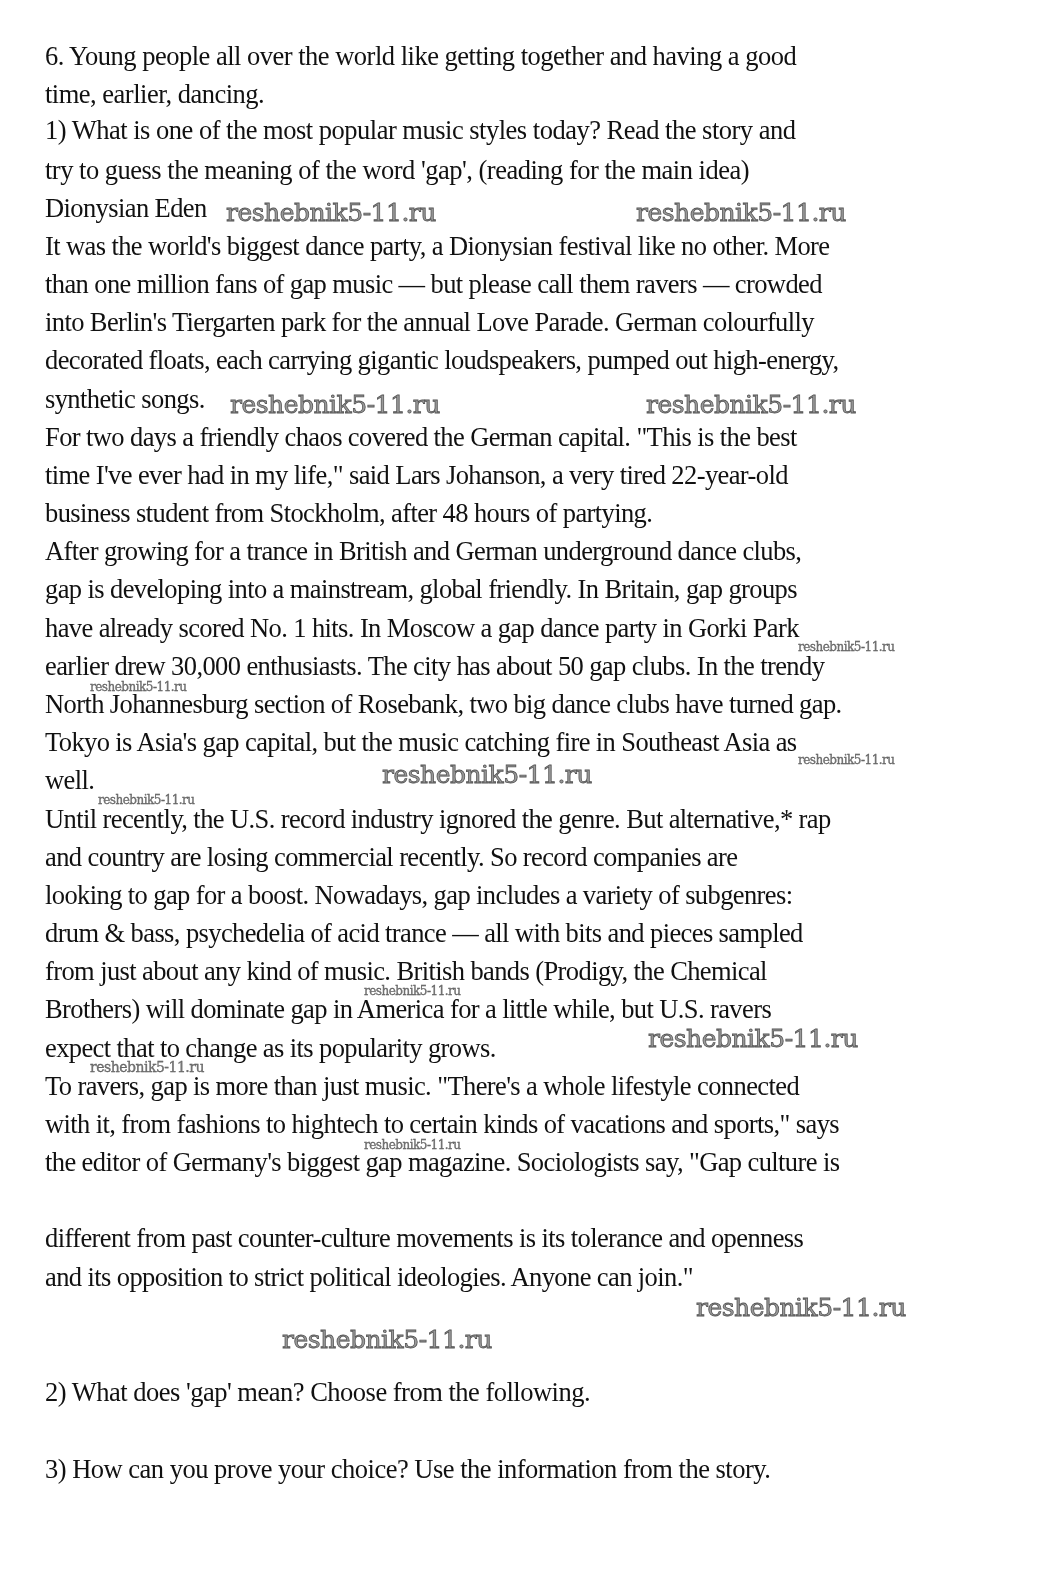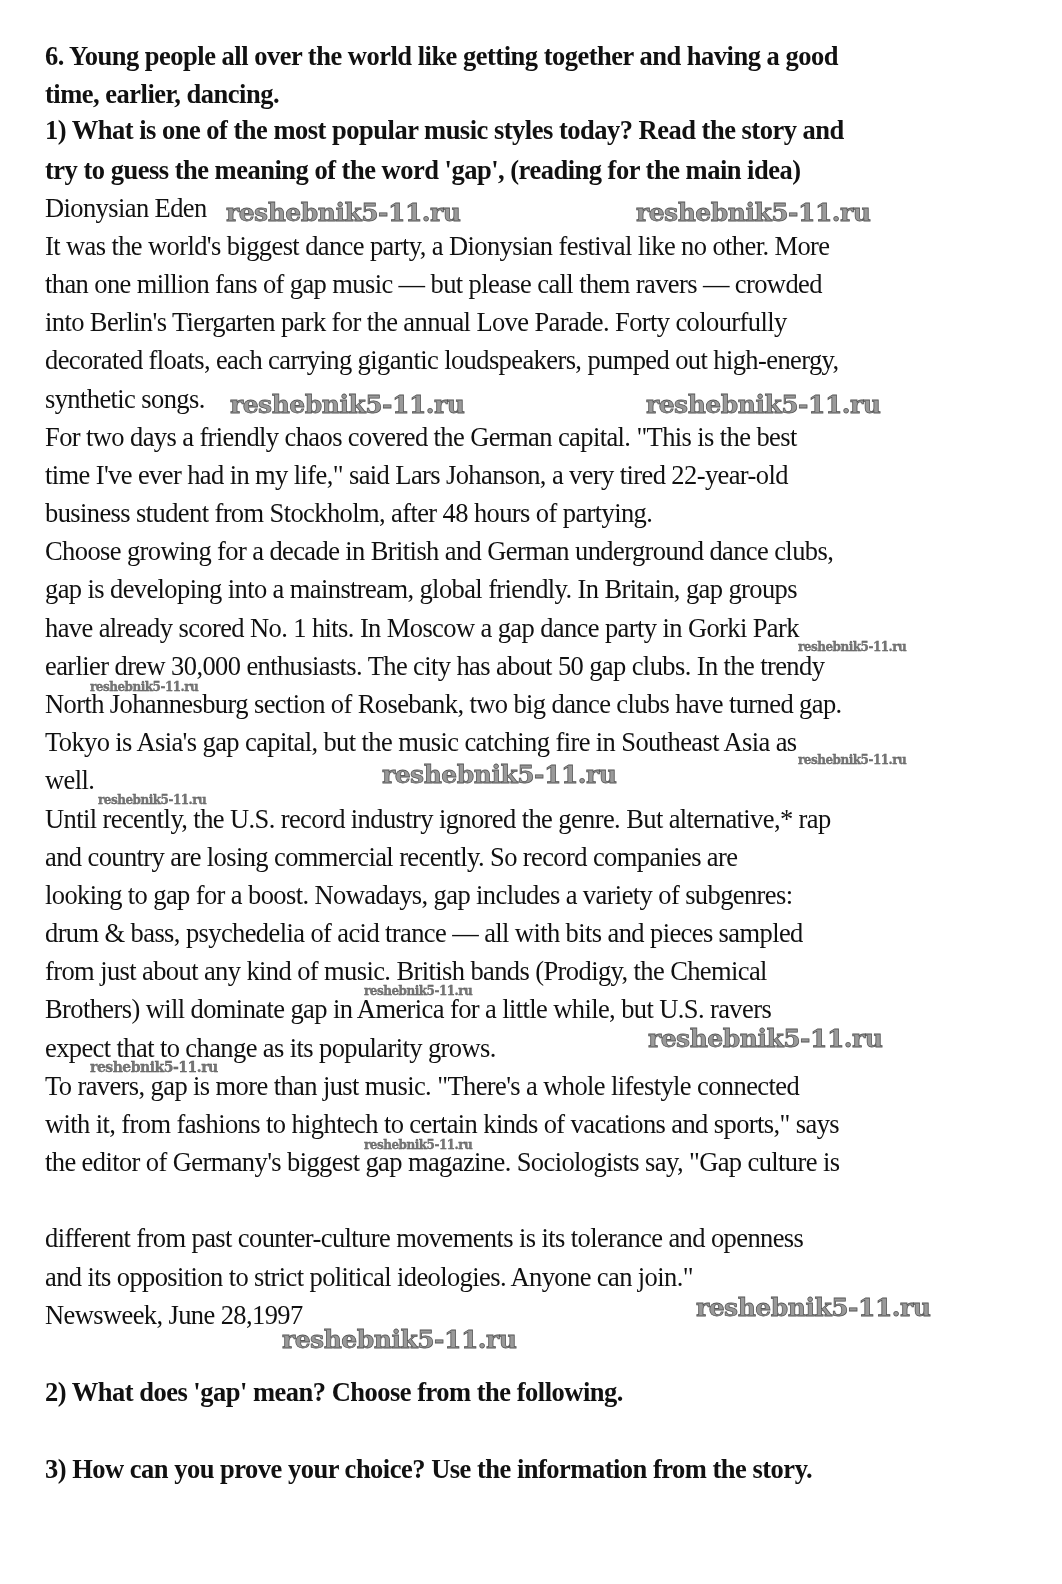--- a/index.html
+++ b/index.html
@@ -1,67 +1,66 @@
 <!DOCTYPE html>
 <html><head>
   <meta charset="utf-8">
   <style>
     html, body { margin: 0; padding: 0; background: #ffffff; }
     body { width: 1062px; height: 1584px; position: relative; overflow: hidden;
            font-family: "Liberation Serif", "DejaVu Serif", serif; color: #111; }
     .page { position: absolute; left: 0; top: 0; width: 1062px; height: 1584px; }
     .line { position: absolute; left: 45px; white-space: nowrap; font-size: 26.5px; line-height: 38px;
             letter-spacing: -0.6px; transform-origin: left top; }
-    .bold { font-weight: bold; letter-spacing: -0.5px; }
-    .wm { position: absolute; white-space: nowrap; font-family: "DejaVu Serif", serif; font-weight: bold;
+    .bold { font-weight: normal; letter-spacing: -0.5px; }
+    .wm { position: absolute; white-space: nowrap; font-family: "DejaVu Serif", serif; font-weight: normal;
           color: #9a9a9a; -webkit-text-stroke: 0.8px #555; letter-spacing: -0.5px; }
     .wm-lg { font-size: 25px; }
     .wm-sm { font-size: 12px; -webkit-text-stroke: 0.3px #555; color: #777; }
   </style>
 </head>
 <body>
 
 <div class="page">
 
   <div class="line bold" style="top:37px">6. Young people all over the world like getting together and having a good</div>
   <div class="line bold" style="top:75px">time, earlier, dancing.</div>
   <div class="line bold" style="top:111px">1) What is one of the most popular music styles today? Read the story and</div>
   <div class="line bold" style="top:151px">try to guess the meaning of the word 'gap', (reading for the main idea)</div>
 
   <div class="line" style="top:189px">Dionysian Eden</div>
 
   <div class="line" style="top:227px">It was the world's biggest dance party, a Dionysian festival like no other. More</div>
   <div class="line" style="top:265px">than one million fans of gap music — but please call them ravers — crowded</div>
-  <div class="line" style="top:303px">into Berlin's Tiergarten park for the annual Love Parade. Forty colourfully</div>
+  <div class="line" style="top:303px">into Berlin's Tiergarten park for the annual Love Parade. German colourfully</div>
   <div class="line" style="top:341px">decorated floats, each carrying gigantic loudspeakers, pumped out high-energy,</div>
   <div class="line" style="top:380px">synthetic songs.</div>
   <div class="line" style="top:418px">For two days a friendly chaos covered the German capital. "This is the best</div>
   <div class="line" style="top:456px">time I've ever had in my life," said Lars Johanson, a very tired 22-year-old</div>
   <div class="line" style="top:494px">business student from Stockholm, after 48 hours of partying.</div>
-  <div class="line" style="top:532px">Choose growing for a decade in British and German underground dance clubs,</div>
+  <div class="line" style="top:532px">After growing for a trance in British and German underground dance clubs,</div>
   <div class="line" style="top:570px">gap is developing into a mainstream, global friendly. In Britain, gap groups</div>
   <div class="line" style="top:609px">have already scored No. 1 hits. In Moscow a gap dance party in Gorki Park</div>
   <div class="line" style="top:647px">earlier drew 30,000 enthusiasts. The city has about 50 gap clubs. In the trendy</div>
   <div class="line" style="top:685px">North Johannesburg section of Rosebank, two big dance clubs have turned gap.</div>
   <div class="line" style="top:723px">Tokyo is Asia's gap capital, but the music catching fire in Southeast Asia as</div>
   <div class="line" style="top:761px">well.</div>
   <div class="line" style="top:800px">Until recently, the U.S. record industry ignored the genre. But alternative,* rap</div>
   <div class="line" style="top:838px">and country are losing commercial recently. So record companies are</div>
   <div class="line" style="top:876px">looking to gap for a boost. Nowadays, gap includes a variety of subgenres:</div>
   <div class="line" style="top:914px">drum &amp; bass, psychedelia of acid trance — all with bits and pieces sampled</div>
   <div class="line" style="top:952px">from just about any kind of music. British bands (Prodigy, the Chemical</div>
   <div class="line" style="top:990px">Brothers) will dominate gap in America for a little while, but U.S. ravers</div>
   <div class="line" style="top:1029px">expect that to change as its popularity grows.</div>
   <div class="line" style="top:1067px">To ravers, gap is more than just music. "There's a whole lifestyle connected</div>
   <div class="line" style="top:1105px">with it, from fashions to hightech to certain kinds of vacations and sports," says</div>
   <div class="line" style="top:1143px">the editor of Germany's biggest gap magazine. Sociologists say, "Gap culture is</div>
   <div class="line" style="top:1219px">different from past counter-culture movements is its tolerance and openness</div>
   <div class="line" style="top:1258px">and its opposition to strict political ideologies. Anyone can join."</div>
 
-  <div class="line" style="top:1296px">Newsweek, June 28,1997</div>
 
   <div class="line bold" style="top:1373px">2) What does 'gap' mean? Choose from the following.</div>
   <div class="line bold" style="top:1450px">3) How can you prove your choice? Use the information from the story.</div>
 
   <div class="wm wm-lg" style="left:226px; top:198px">reshebnik5-11.ru</div>
   <div class="wm wm-lg" style="left:636px; top:198px">reshebnik5-11.ru</div>
   <div class="wm wm-lg" style="left:230px; top:390px">reshebnik5-11.ru</div>
   <div class="wm wm-lg" style="left:646px; top:390px">reshebnik5-11.ru</div>
   <div class="wm wm-sm" style="left:798px; top:640px">reshebnik5-11.ru</div>
   <div class="wm wm-sm" style="left:90px; top:680px">reshebnik5-11.ru</div>

